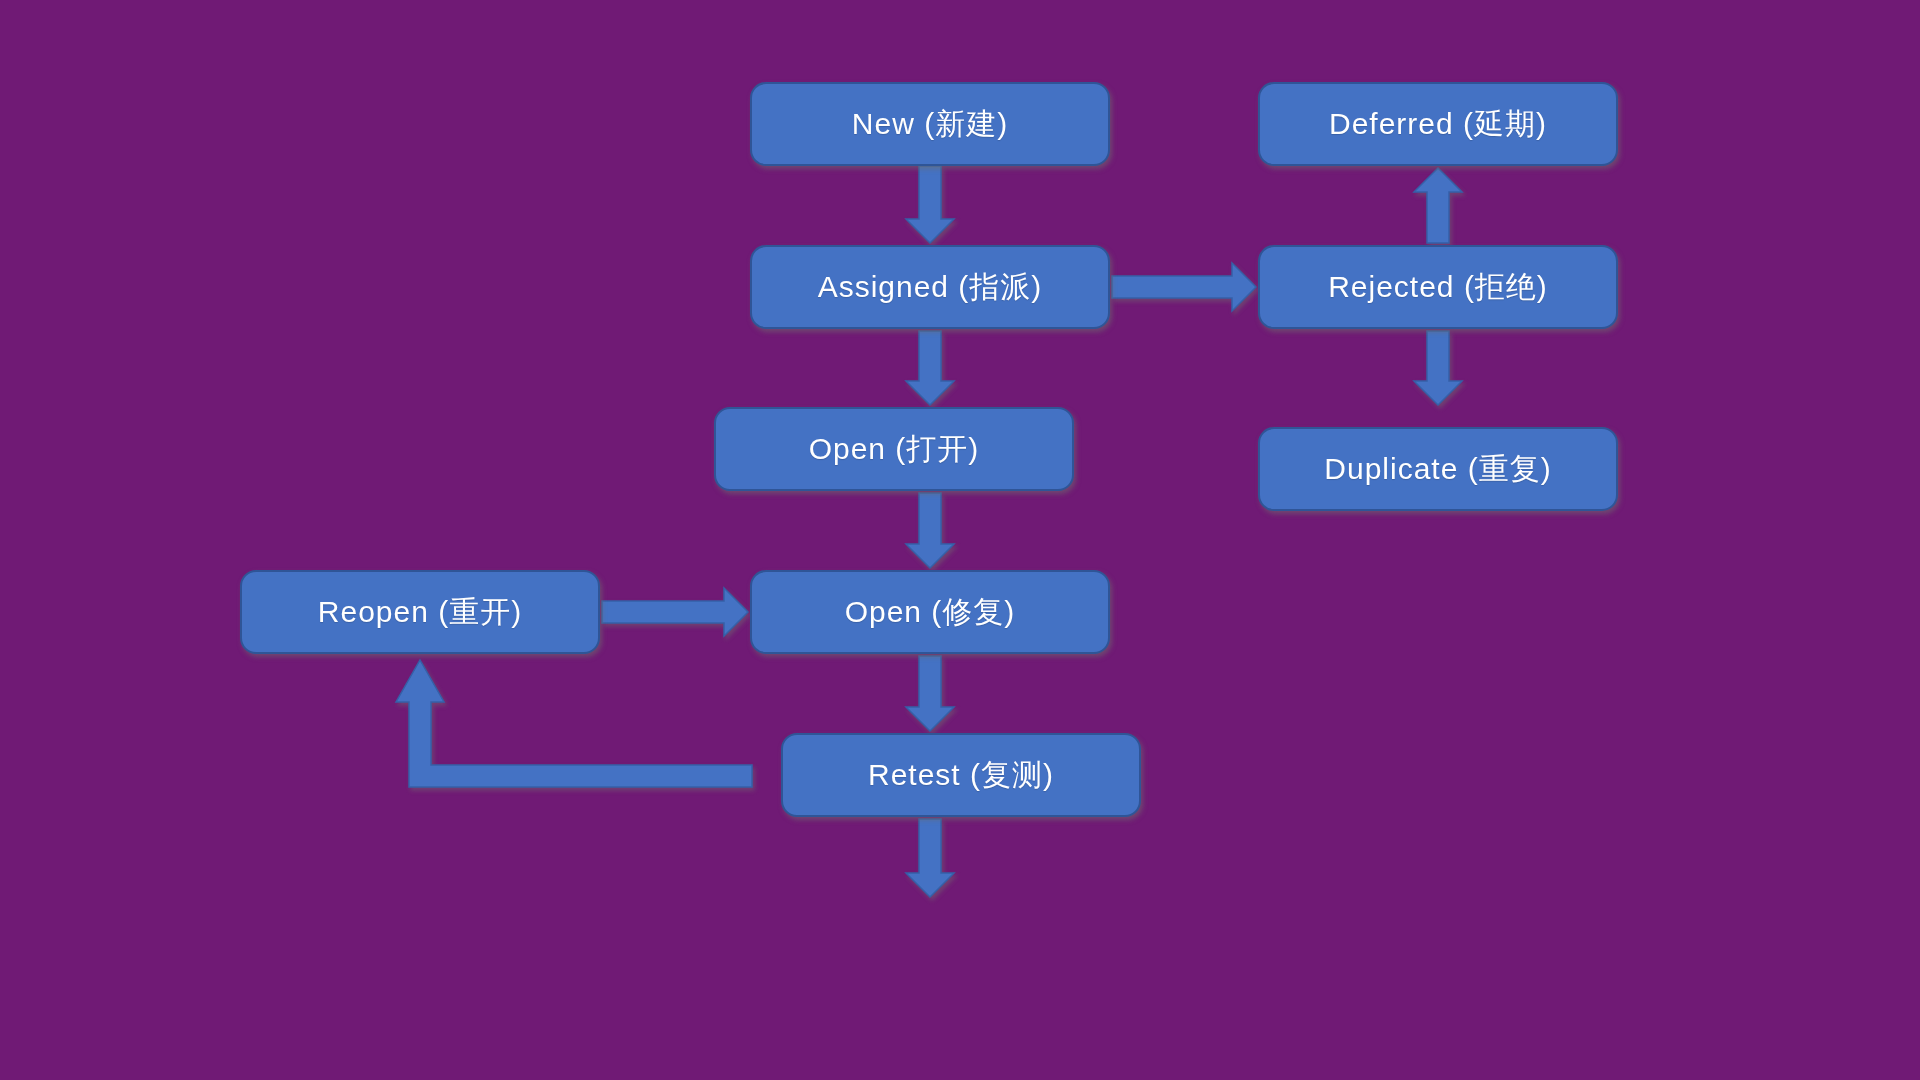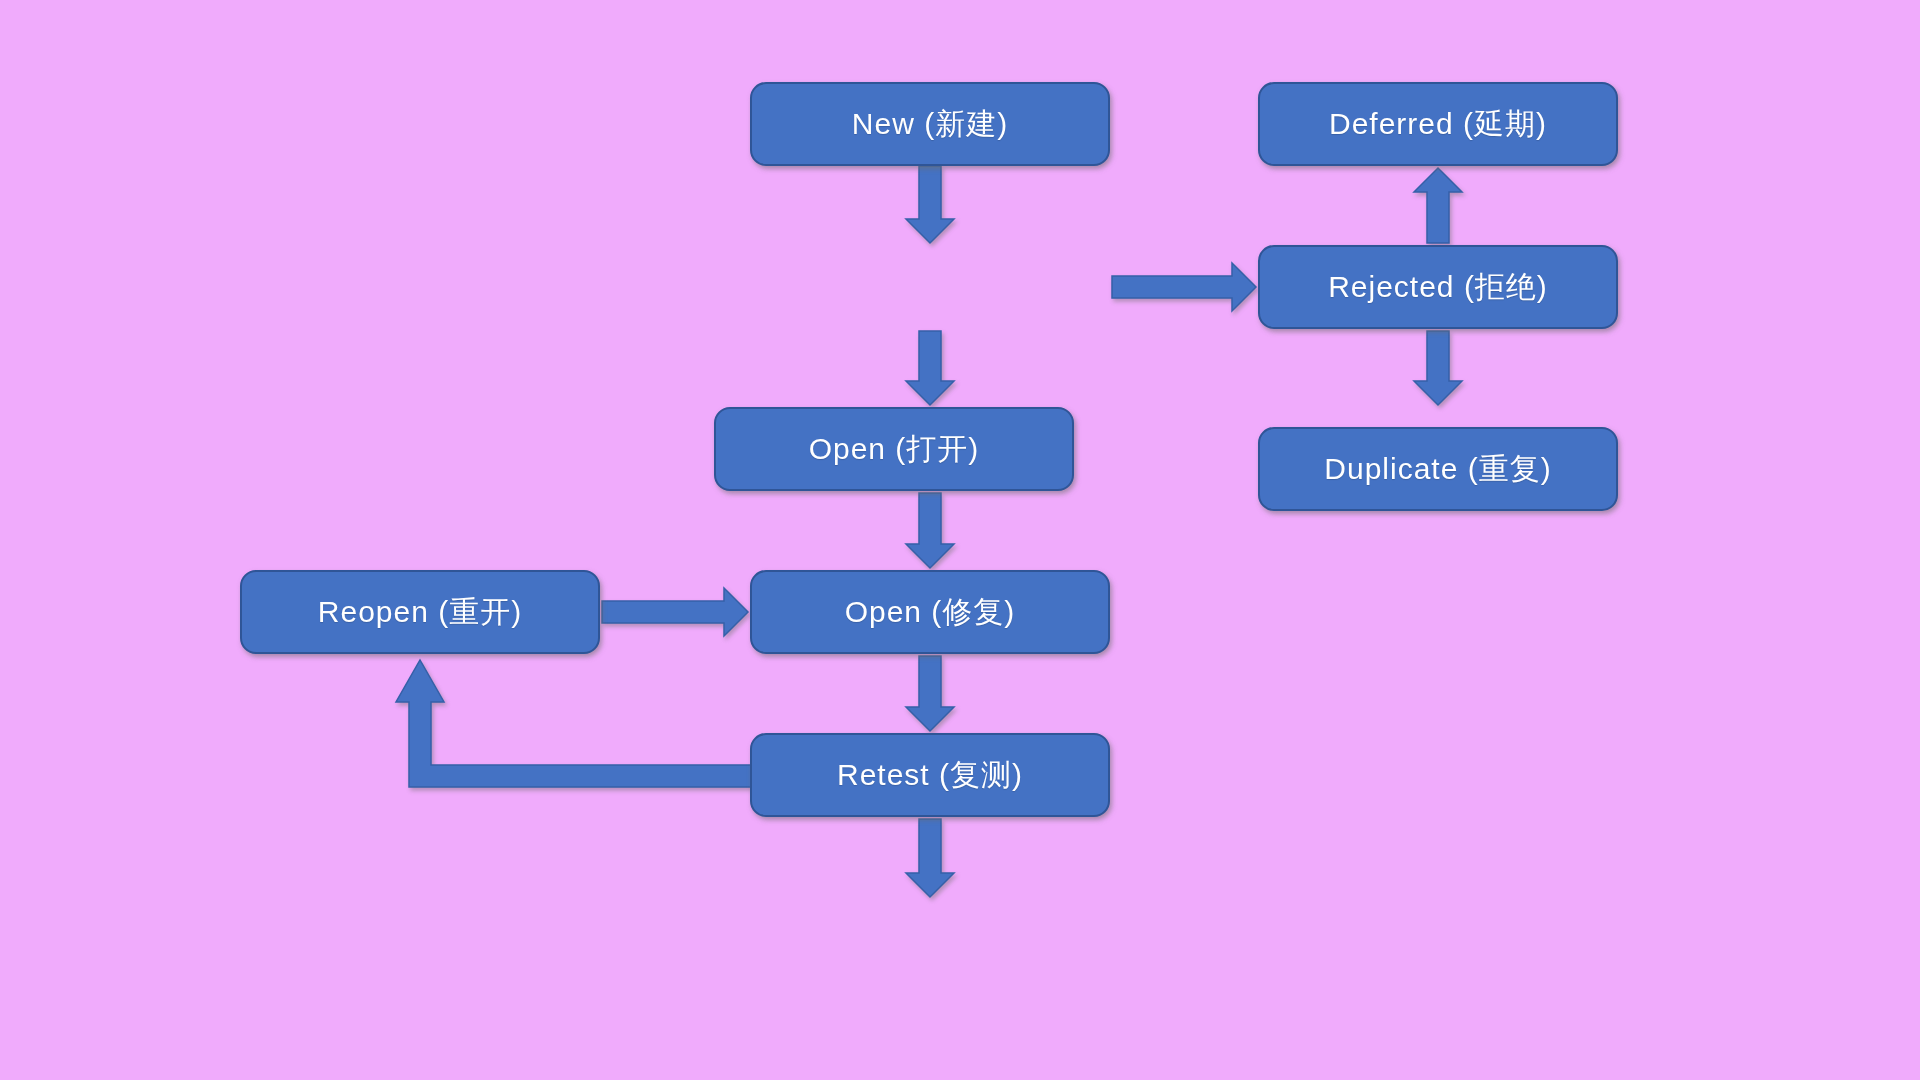--- a/index.html
+++ b/index.html
@@ -1,19 +1,19 @@
 <!DOCTYPE html>
 <html><head>
 <meta charset="utf-8">
 <style>
   html,body{margin:0;padding:0;background:#ffffff;}
   .canvas{
     position:relative;
     width:1920px;height:1080px;
-    background:#f0abfc;
+    background:#701a75;
     overflow:hidden;
     font-family:"Liberation Sans","DejaVu Sans",sans-serif;
   }
   .edges-layer{
     position:absolute;left:0;top:0;width:1920px;height:1080px;
     pointer-events:none;
   }
   .edges-layer polygon{
     fill:#4472C4;
     stroke:#3560A8;
@@ -62,27 +62,30 @@
     <polygon points="1427,331 1449,331 1449,381 1462,381 1438,405 1414,381 1427,381"></polygon>
 
     <polygon points="602,601 724,601 724,588 748,612 724,636 724,623 602,623"></polygon>
 
     <polygon points="752,765 431,765 431,702 444,702 420,660 396,702 409,702 409,787 752,787"></polygon>
   </svg>
 
   <div class="node" style="left:750px;top:82px">
     <span>New (新建)</span>
   </div>
+  <div class="node" style="left:750px;top:245px">
+    <span>Assigned (指派)</span>
+  </div>
   <div class="node" style="left:714px;top:407px">
     <span>Open (打开)</span>
   </div>
   <div class="node" style="left:750px;top:570px">
     <span>Open (修复)</span>
   </div>
-  <div class="node" style="left:750px;top:733px">
+  <div class="node" style="left:781px;top:733px">
     <span>Retest (复测)</span>
   </div>
 
   <div class="node" style="left:1258px;top:82px">
     <span>Deferred (延期)</span>
   </div>
   <div class="node" style="left:1258px;top:245px">
     <span>Rejected (拒绝)</span>
   </div>
   <div class="node" style="left:1258px;top:427px">

